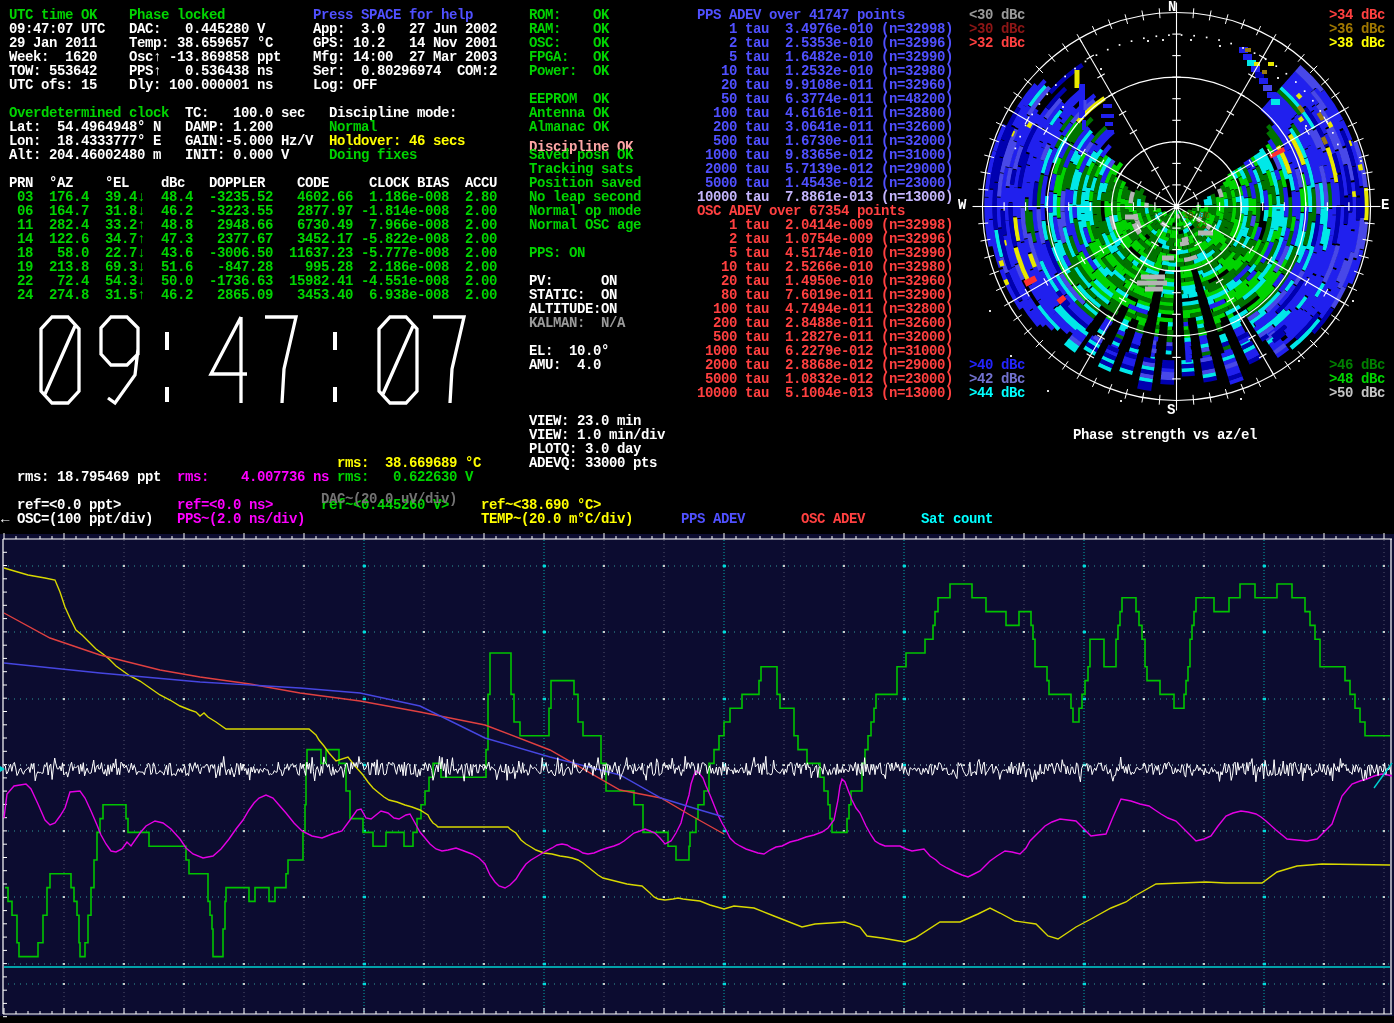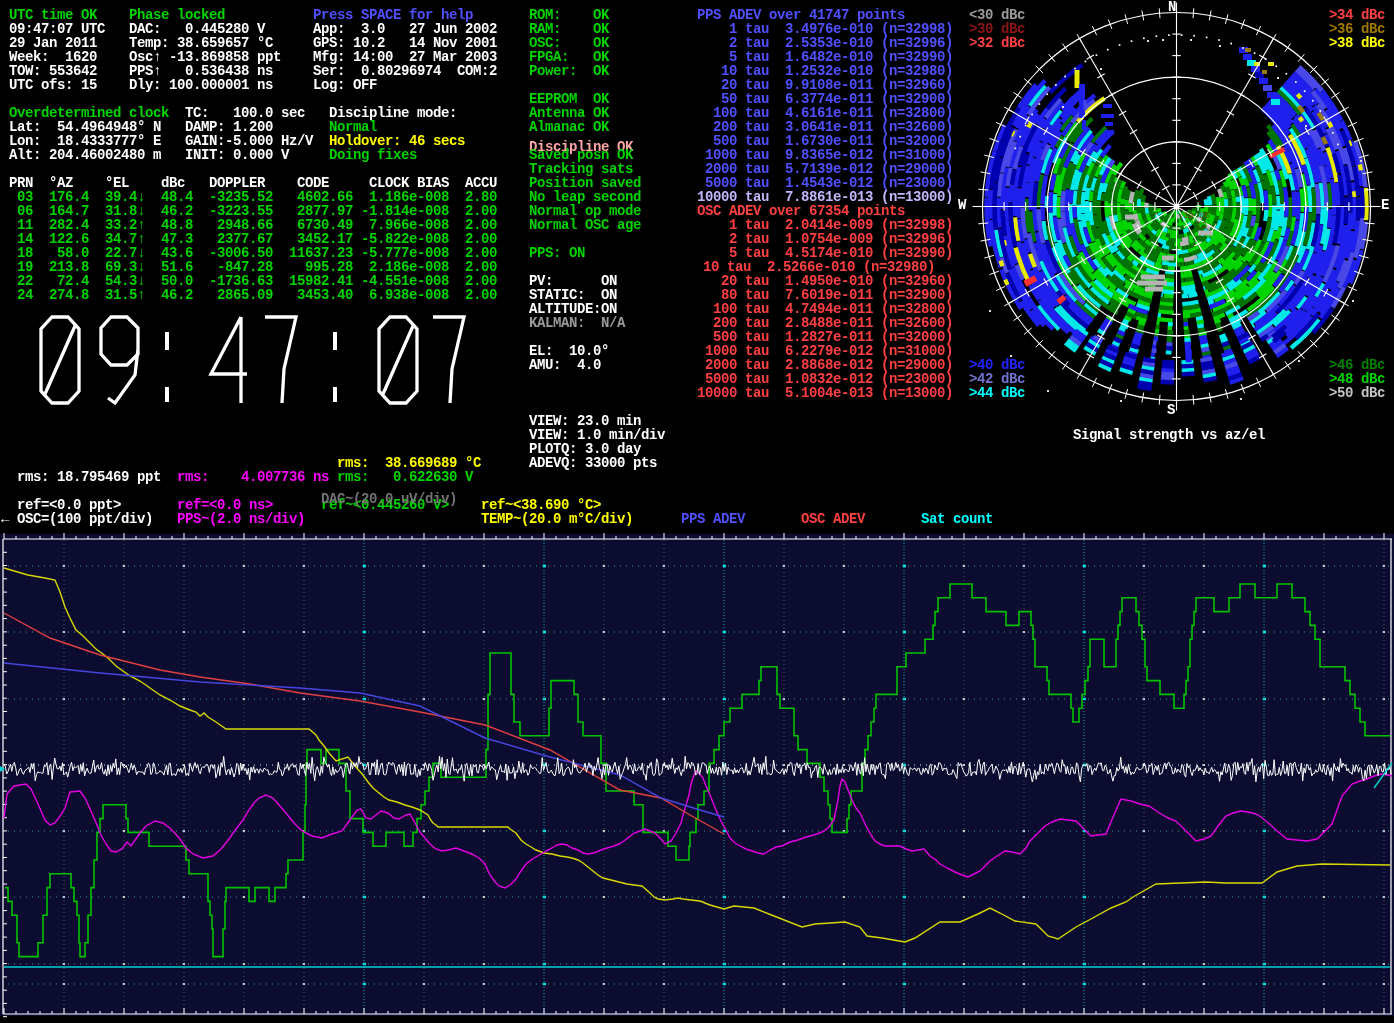--- a/index.html
+++ b/index.html
@@ -334,21 +334,21 @@
 <div class="t" style="left:9px;top:64px;color:#ffffff">TOW: 553642</div>
 <div class="t" style="left:129px;top:64px;color:#ffffff">PPS↑   0.536438 ns</div>
 <div class="t" style="left:313px;top:64px;color:#ffffff">Ser:  0.80296974  COM:2</div>
 <div class="t" style="left:529px;top:64px;color:#00d400">Power:  OK</div>
 <div class="t" style="left:697px;top:64px;color:#5050ff">   10 tau  1.2532e-010 (n=32980)</div>
 <div class="t" style="left:9px;top:78px;color:#ffffff">UTC ofs: 15</div>
 <div class="t" style="left:129px;top:78px;color:#ffffff">Dly: 100.000001 ns</div>
 <div class="t" style="left:313px;top:78px;color:#ffffff">Log: OFF</div>
 <div class="t" style="left:697px;top:78px;color:#5050ff">   20 tau  9.9108e-011 (n=32960)</div>
 <div class="t" style="left:529px;top:92px;color:#00d400">EEPROM  OK</div>
-<div class="t" style="left:697px;top:92px;color:#5050ff">   50 tau  6.3774e-011 (n=32900)</div>
+<div class="t" style="left:697px;top:92px;color:#5050ff">   50 tau  6.3774e-011 (n=48200)</div>
 <div class="t" style="left:9px;top:106px;color:#00d400">Overdetermined clock</div>
 <div class="t" style="left:185px;top:106px;color:#ffffff">TC:   100.0 sec</div>
 <div class="t" style="left:329px;top:106px;color:#ffffff">Discipline mode:</div>
 <div class="t" style="left:529px;top:106px;color:#00d400">Antenna OK</div>
 <div class="t" style="left:697px;top:106px;color:#5050ff">  100 tau  4.6161e-011 (n=32800)</div>
 <div class="t" style="left:9px;top:120px;color:#ffffff">Lat:  54.4964948° N</div>
 <div class="t" style="left:185px;top:120px;color:#ffffff">DAMP: 1.200</div>
 <div class="t" style="left:329px;top:120px;color:#00d400">Normal</div>
 <div class="t" style="left:529px;top:120px;color:#00d400">Almanac OK</div>
 <div class="t" style="left:697px;top:120px;color:#5050ff">  200 tau  3.0641e-011 (n=32600)</div>
@@ -375,21 +375,21 @@
 <div class="t" style="left:697px;top:204px;color:#ff4040">OSC ADEV over 67354 points</div>
 <div class="t" style="left:9px;top:218px;color:#00d400"> 11  282.4  33.2↑  48.8   2948.66   6730.49  7.966e-008  2.00</div>
 <div class="t" style="left:529px;top:218px;color:#00d400">Normal OSC age</div>
 <div class="t" style="left:697px;top:218px;color:#ff4040">    1 tau  2.0414e-009 (n=32998)</div>
 <div class="t" style="left:9px;top:232px;color:#00d400"> 14  122.6  34.7↑  47.3   2377.67   3452.17 -5.822e-008  2.00</div>
 <div class="t" style="left:697px;top:232px;color:#ff4040">    2 tau  1.0754e-009 (n=32996)</div>
 <div class="t" style="left:9px;top:246px;color:#00d400"> 18   58.0  22.7↓  43.6  -3006.50  11637.23 -5.777e-008  2.00</div>
 <div class="t" style="left:529px;top:246px;color:#00d400">PPS: ON</div>
 <div class="t" style="left:697px;top:246px;color:#ff4040">    5 tau  4.5174e-010 (n=32990)</div>
 <div class="t" style="left:9px;top:260px;color:#00d400"> 19  213.8  69.3↓  51.6   -847.28    995.28  2.186e-008  2.00</div>
-<div class="t" style="left:679px;top:260px;color:#ff4040">   10 tau  2.5266e-010 (n=32980)</div>
+<div class="t" style="left:697px;top:260px;color:#ff4040">   10 tau  2.5266e-010 (n=32980)</div>
 <div class="t" style="left:9px;top:274px;color:#00d400"> 22   72.4  54.3↓  50.0  -1736.63  15982.41 -4.551e-008  2.00</div>
 <div class="t" style="left:529px;top:274px;color:#ffffff">PV:      ON</div>
 <div class="t" style="left:697px;top:274px;color:#ff4040">   20 tau  1.4950e-010 (n=32960)</div>
 <div class="t" style="left:9px;top:288px;color:#00d400"> 24  274.8  31.5↑  46.2   2865.09   3453.40  6.938e-008  2.00</div>
 <div class="t" style="left:529px;top:288px;color:#ffffff">STATIC:  ON</div>
 <div class="t" style="left:697px;top:288px;color:#ff4040">   80 tau  7.6019e-011 (n=32900)</div>
 <div class="t" style="left:529px;top:302px;color:#ffffff">ALTITUDE:ON</div>
 <div class="t" style="left:697px;top:302px;color:#ff4040">  100 tau  4.7494e-011 (n=32800)</div>
 <div class="t" style="left:529px;top:316px;color:#9a9a9a">KALMAN:  N/A</div>
 <div class="t" style="left:697px;top:316px;color:#ff4040">  200 tau  2.8488e-011 (n=32600)</div>
@@ -401,21 +401,21 @@
 <div class="t" style="left:969px;top:358px;color:#2424ff">&gt;40 dBc</div>
 <div class="t" style="left:1329px;top:358px;color:#008000">&gt;46 dBc</div>
 <div class="t" style="left:697px;top:372px;color:#ff4040"> 5000 tau  1.0832e-012 (n=23000)</div>
 <div class="t" style="left:969px;top:372px;color:#7272cf">&gt;42 dBc</div>
 <div class="t" style="left:1329px;top:372px;color:#00d400">&gt;48 dBc</div>
 <div class="t" style="left:697px;top:386px;color:#ff4040">10000 tau  5.1004e-013 (n=13000)</div>
 <div class="t" style="left:969px;top:386px;color:#00ffff">&gt;44 dBc</div>
 <div class="t" style="left:1329px;top:386px;color:#c4c4c4">&gt;50 dBc</div>
 <div class="t" style="left:529px;top:414px;color:#ffffff">VIEW: 23.0 min</div>
 <div class="t" style="left:529px;top:428px;color:#ffffff">VIEW: 1.0 min/div</div>
-<div class="t" style="left:1073px;top:428px;color:#ffffff">Signal strength vs az/el</div>
+<div class="t" style="left:1073px;top:428px;color:#ffffff">Phase strength vs az/el</div>
 <div class="t" style="left:529px;top:442px;color:#ffffff">PLOTQ: 3.0 day</div>
 <div class="t" style="left:529px;top:456px;color:#ffffff">ADEVQ: 33000 pts</div>
 <div class="t" style="left:337px;top:456px;color:#ffff00">rms:  38.669689 °C</div>
 <div class="t" style="left:17px;top:470px;color:#ffffff">rms: 18.795469 ppt</div>
 <div class="t" style="left:177px;top:470px;color:#ff00ff">rms:    4.007736 ns</div>
 <div class="t" style="left:337px;top:470px;color:#00d400">rms:   0.622630 V</div>
 <div class="t" style="left:17px;top:498px;color:#ffffff">ref=&lt;0.0 ppt&gt;</div>
 <div class="t" style="left:177px;top:498px;color:#ff00ff">ref=&lt;0.0 ns&gt;</div>
 <div class="t" style="left:321px;top:498px;color:#00d400">ref~&lt;0.445260 V&gt;</div>
 <div class="t" style="left:481px;top:498px;color:#ffff00">ref~&lt;38.690 °C&gt;</div>

